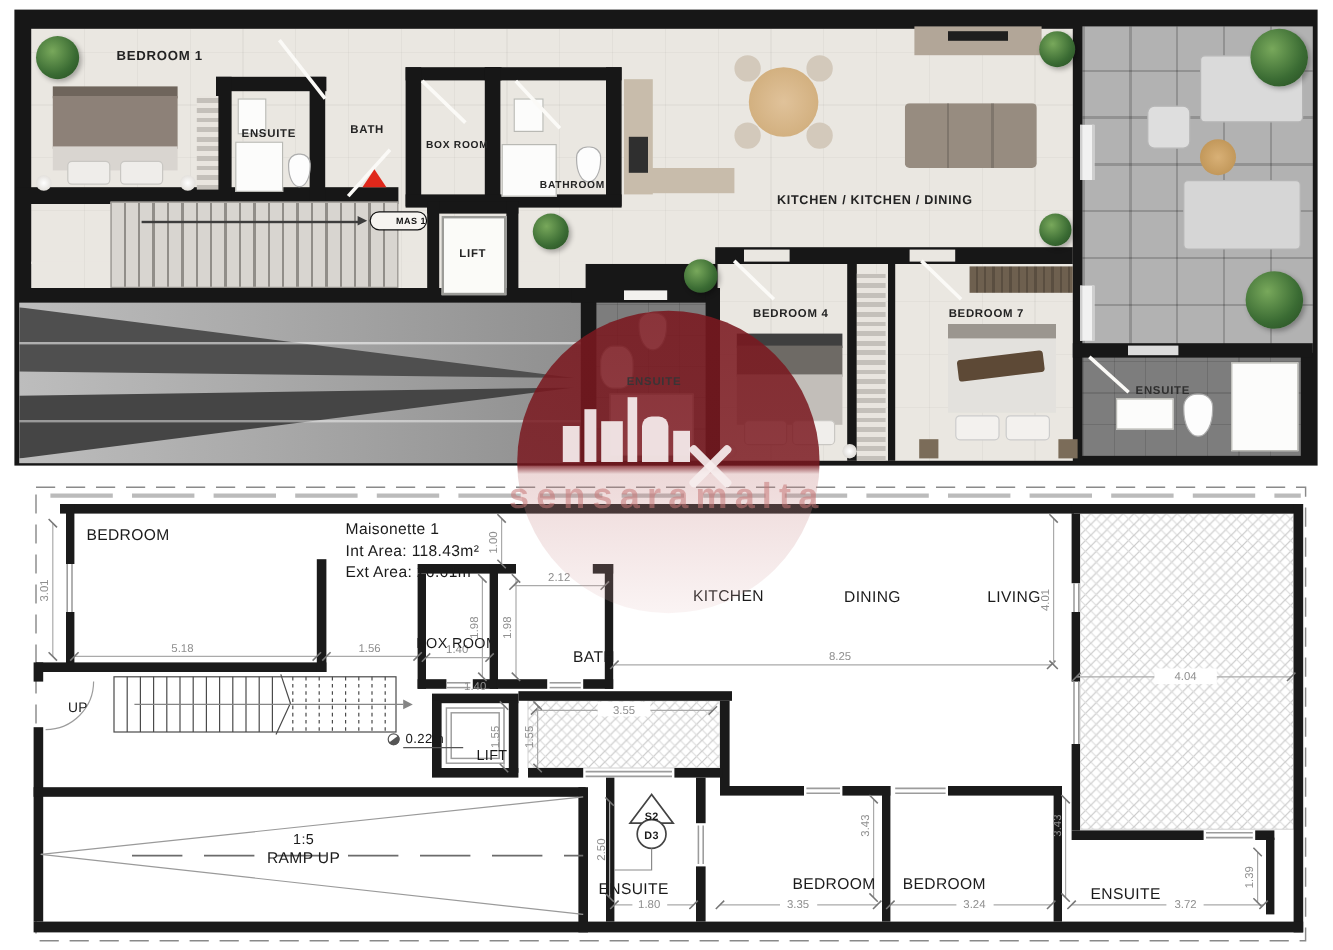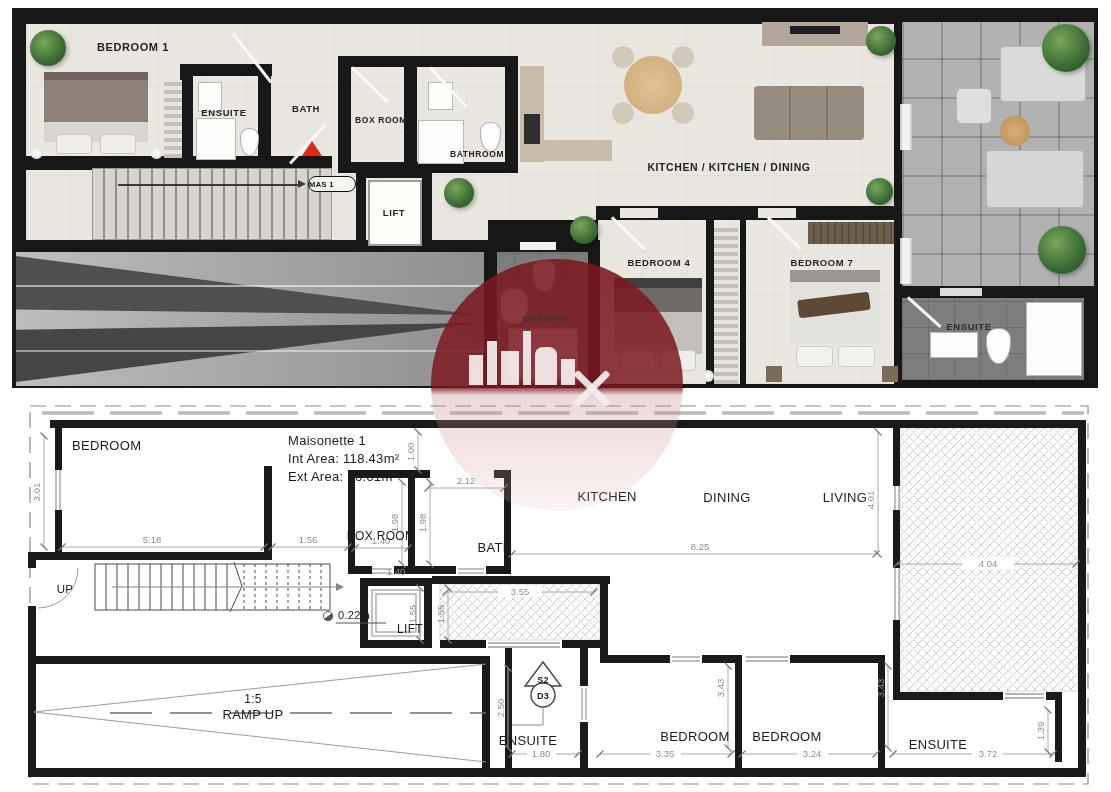--- a/index.html
+++ b/index.html
@@ -59,21 +59,21 @@
     <div class="abs" style="left:16px;top:252px;width:472px;height:134px;background:linear-gradient(90deg,#bdbdbd,#8f8f8f);overflow:hidden;">
       <div class="abs" style="left:0;top:0;width:100%;height:100%;background:#4f4f4f;clip-path:polygon(0% 3%,98% 47%,0% 43%);"></div>
       <div class="abs" style="left:0;top:0;width:100%;height:100%;background:#454545;clip-path:polygon(0% 58%,98% 53%,0% 97%);"></div>
       <div class="abs" style="left:0;top:33px;width:100%;height:2px;background:rgba(255,255,255,.55);"></div>
       <div class="abs" style="left:0;top:98px;width:100%;height:2px;background:rgba(255,255,255,.45);"></div>
     </div>
 
     <div class="abs" style="left:92px;top:168px;width:238px;height:70px;background:#d8d5d0;border:1px solid #9a9792;background-image:repeating-linear-gradient(90deg,transparent 0 10px,#918e89 10px 12px);z-index:5;"></div>
     <div class="abs" style="left:118px;top:184px;width:182px;height:1.5px;background:#3c3c3c;z-index:12;"></div>
     <div class="abs" style="left:298px;top:180px;width:0;height:0;border-left:8px solid #3c3c3c;border-top:4.5px solid transparent;border-bottom:4.5px solid transparent;z-index:12;"></div>
-    <div class="abs" style="left:308px;top:176px;width:46px;height:14px;border:1.5px solid #111;border-radius:8px;background:#f6f4f0;z-index:12;display:flex;align-items:center;justify-content:flex-start;">
+    <div class="abs" style="left:308px;top:176px;width:46px;height:14px;border:1.5px solid #111;border-radius:8px;background:#f6f4f0;z-index:12;display:flex;align-items:center;justify-content:flex-end;">
       <span style="font-size:7.5px;font-weight:700;letter-spacing:.4px;color:#111;">MAS 1</span>
     </div>
 
     <div class="w" style="left:14px;top:156px;width:318px;height:14px;"></div>
     <div class="w" style="left:180px;top:64px;width:92px;height:12px;"></div>
     <div class="w" style="left:180px;top:64px;width:13px;height:104px;"></div>
     <div class="w" style="left:258px;top:64px;width:13px;height:104px;"></div>
     <div class="w" style="left:338px;top:56px;width:80px;height:11px;"></div>
     <div class="w" style="left:338px;top:56px;width:13px;height:116px;"></div>
     <div class="w" style="left:404px;top:56px;width:114px;height:11px;"></div>
@@ -201,20 +201,21 @@
   <div id="wm-circle">
     <div class="wm-sil" style="left:38px;top:96px;width:14px;height:30px;"></div>
     <div class="wm-sil" style="left:56px;top:82px;width:10px;height:44px;"></div>
     <div class="wm-sil" style="left:70px;top:92px;width:18px;height:34px;"></div>
     <div class="wm-sil" style="left:92px;top:72px;width:8px;height:54px;"></div>
     <div class="wm-sil" style="left:104px;top:88px;width:22px;height:38px;border-radius:8px 8px 0 0;"></div>
     <div class="wm-sil" style="left:130px;top:100px;width:14px;height:26px;"></div>
     <div class="wm-sil" style="left:138px;top:126px;width:46px;height:7px;transform:rotate(45deg);border-radius:3px;"></div>
     <div class="wm-sil" style="left:138px;top:126px;width:46px;height:7px;transform:rotate(-45deg);border-radius:3px;"></div>
   </div>
+  <div id="wm-text">sensaramalta</div>
 
   <svg id="tplan" width="1111" height="400" viewBox="0 0 1111 400" xmlns="http://www.w3.org/2000/svg">
     <defs>
       <pattern id="xh" width="9" height="9" patternUnits="userSpaceOnUse">
         <path d="M0,9 L9,0" stroke="#c9c9c9" stroke-width="1"></path>
         <path d="M0,0 L9,9" stroke="#dcdcdc" stroke-width="1"></path>
       </pattern>
       <marker id="tk" markerWidth="9" markerHeight="9" refX="4.5" refY="4.5" orient="auto">
         <line x1="1" y1="8" x2="8" y2="1" stroke="#777" stroke-width="1.3"></line>
       </marker>

